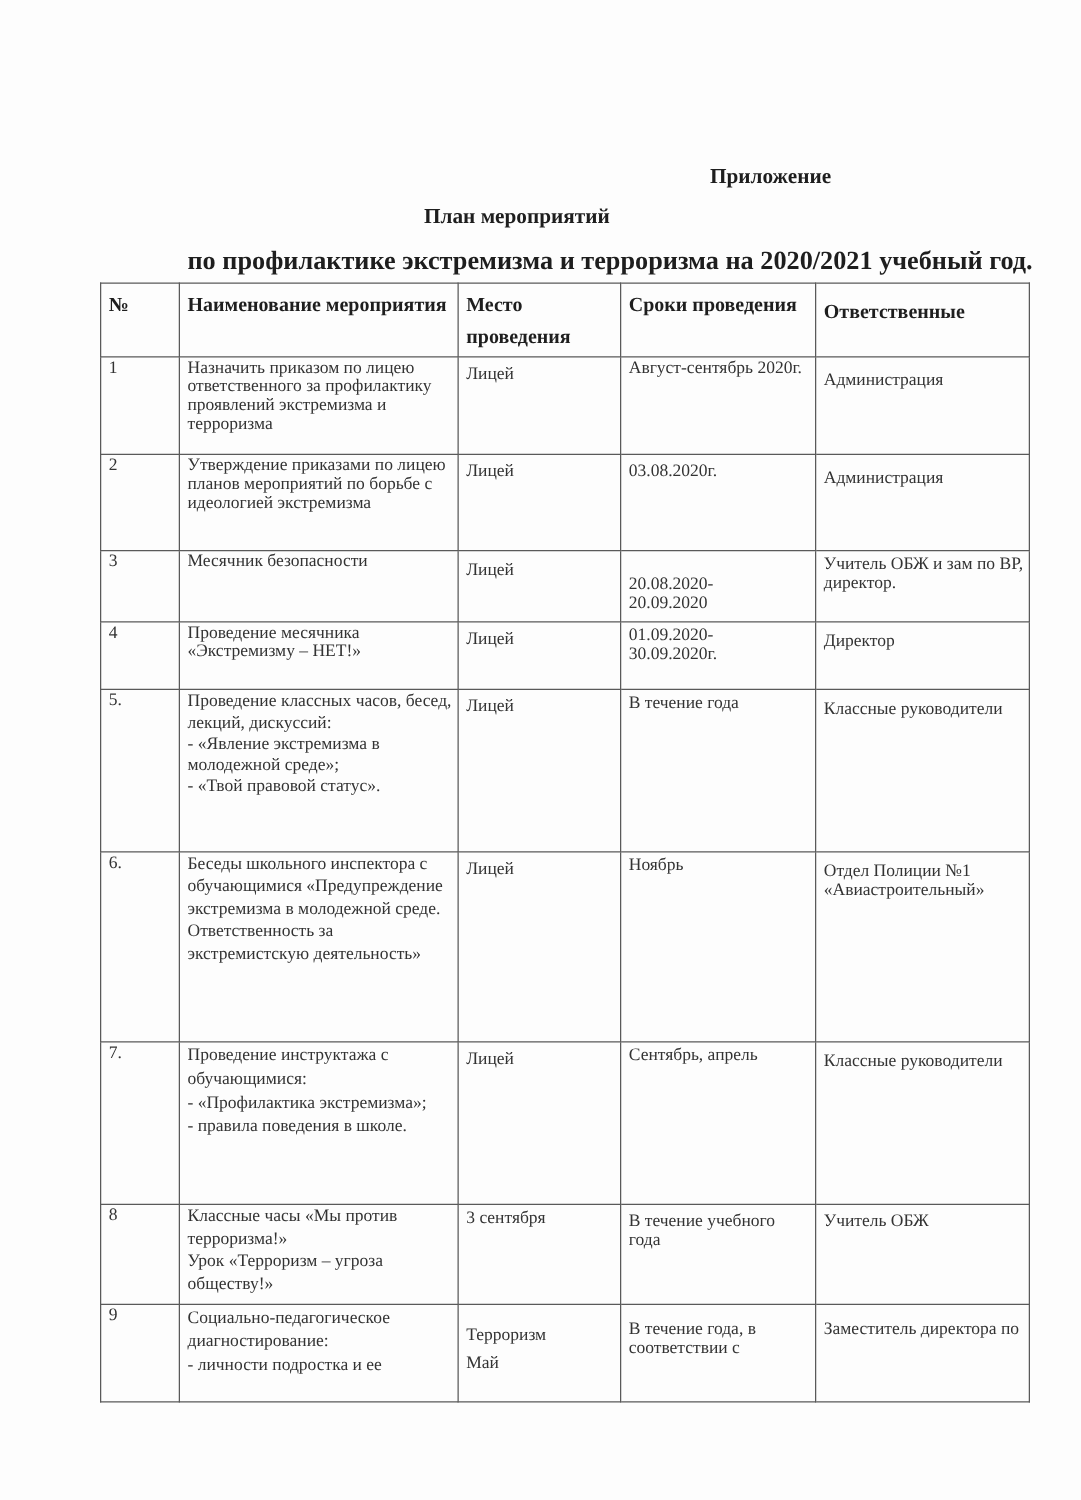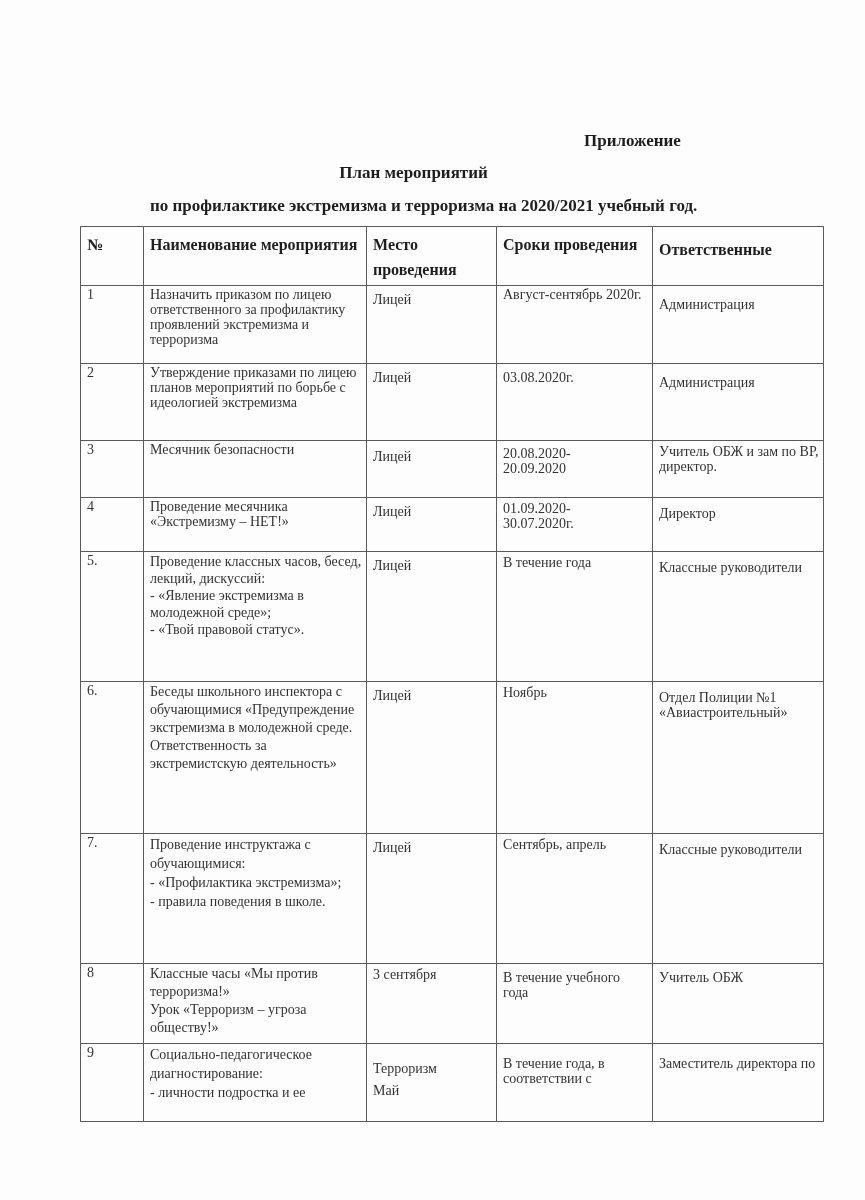--- a/index.html
+++ b/index.html
@@ -2,30 +2,30 @@
 <html><head>
   <meta charset="utf-8">
   <style>
     html, body { margin: 0; padding: 0; }
     body {
       width: 865px; height: 1200px; background: #fdfdfd;
       position: relative; overflow: hidden;
       font-family: "Liberation Serif", serif; color: #2a2a2a;
     }
     .t-appendix {
-      position: absolute; left: 584px; top: 131px;
+      position: absolute; left: 568px; top: 131px;
       font-size: 17px; font-weight: bold; color: #1e1e1e;
     }
     .t-title {
       position: absolute; left: 0; width: 737px; top: 163px; padding-left: 90px; box-sizing: border-box;
       text-align: center; font-size: 17px; font-weight: bold; color: #1e1e1e;
     }
     .t-subtitle {
       position: absolute; left: 150px; top: 196px;
-      font-size: 17px; font-weight: bold; color: #1e1e1e; white-space: nowrap;
+      font-size: 21px; font-weight: bold; color: #1e1e1e; white-space: nowrap;
     }
     table.plan {
       position: absolute; left: 80px; top: 226px;
       border-collapse: collapse; table-layout: fixed; width: 743px;
     }
     table.plan td, table.plan th {
       border: 1px solid #5a5a5a; vertical-align: top;
       padding: 1px 4px 0 6px; font-size: 14px; line-height: 15px;
       font-weight: normal; text-align: left; color: #333;
     }
@@ -75,30 +75,30 @@
       <td>2</td>
       <td class="just">Утверждение приказами по лицею планов мероприятий по борьбе с идеологией экстремизма</td>
       <td style="padding-top:6px">Лицей</td>
       <td style="padding-top:6px">03.08.2020г.</td>
       <td style="padding-top:11px">Администрация</td>
     </tr>
     <tr style="height:57px">
       <td>3</td>
       <td>Месячник безопасности</td>
       <td style="padding-top:8px">Лицей</td>
-      <td class="spaced pre" style="padding-top:5px">20.08.2020-
+      <td class="spaced pre" style="padding-top:19px">20.08.2020-
 20.09.2020</td>
       <td class="spaced just" style="padding-top:3px">Учитель ОБЖ и зам по ВР, директор.</td>
     </tr>
     <tr style="height:54px">
       <td>4</td>
       <td class="just">Проведение месячника «Экстремизму – НЕТ!»</td>
       <td style="padding-top:6px">Лицей</td>
       <td class="spaced pre" style="padding-top:3px">01.09.2020-
-30.07.2020г.</td>
+30.09.2020г.</td>
       <td style="padding-top:8px">Директор</td>
     </tr>
     <tr style="height:130px">
       <td>5.</td>
       <td class="just pre" style="line-height:17px">Проведение классных часов, бесед, лекций, дискуссий:
 - «Явление экстремизма в молодежной среде»;
 - «Твой правовой статус».</td>
       <td style="padding-top:6px">Лицей</td>
       <td style="padding-top:3px">В течение года</td>
       <td class="spaced" style="padding-top:8px">Классные руководители</td>

